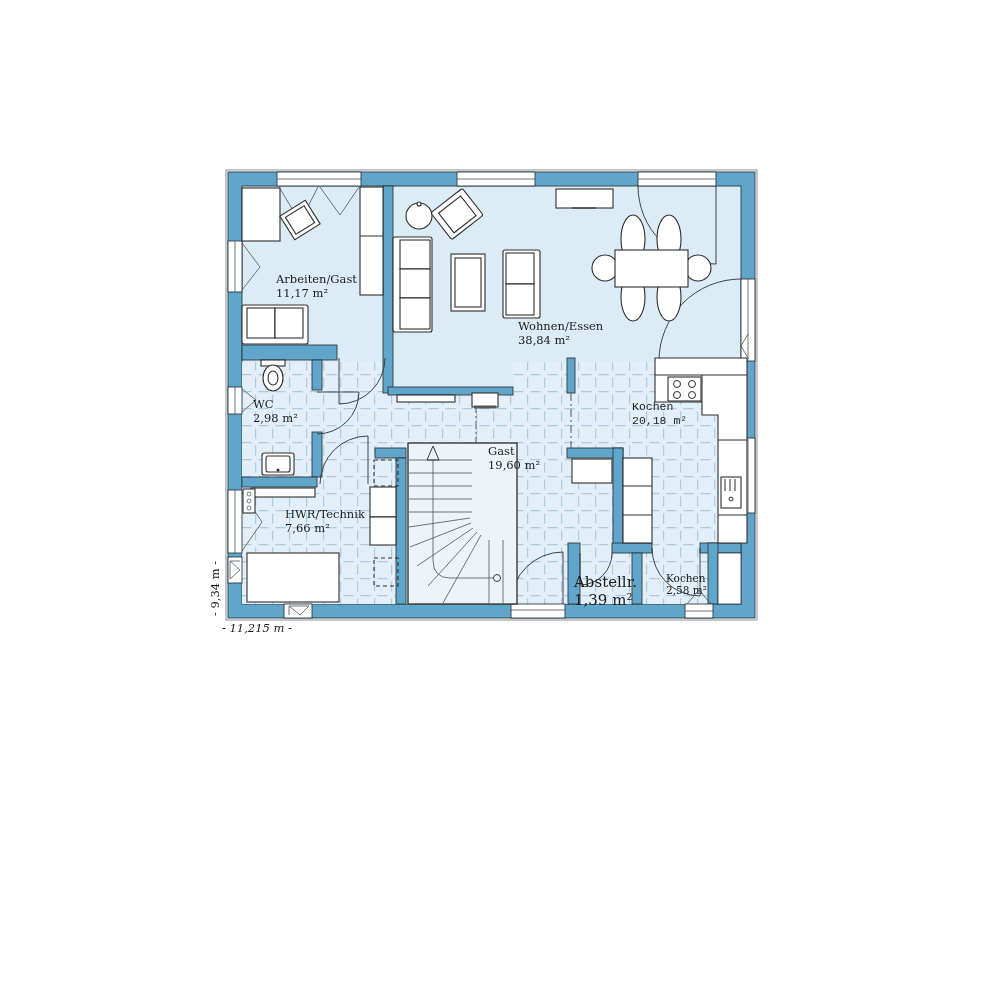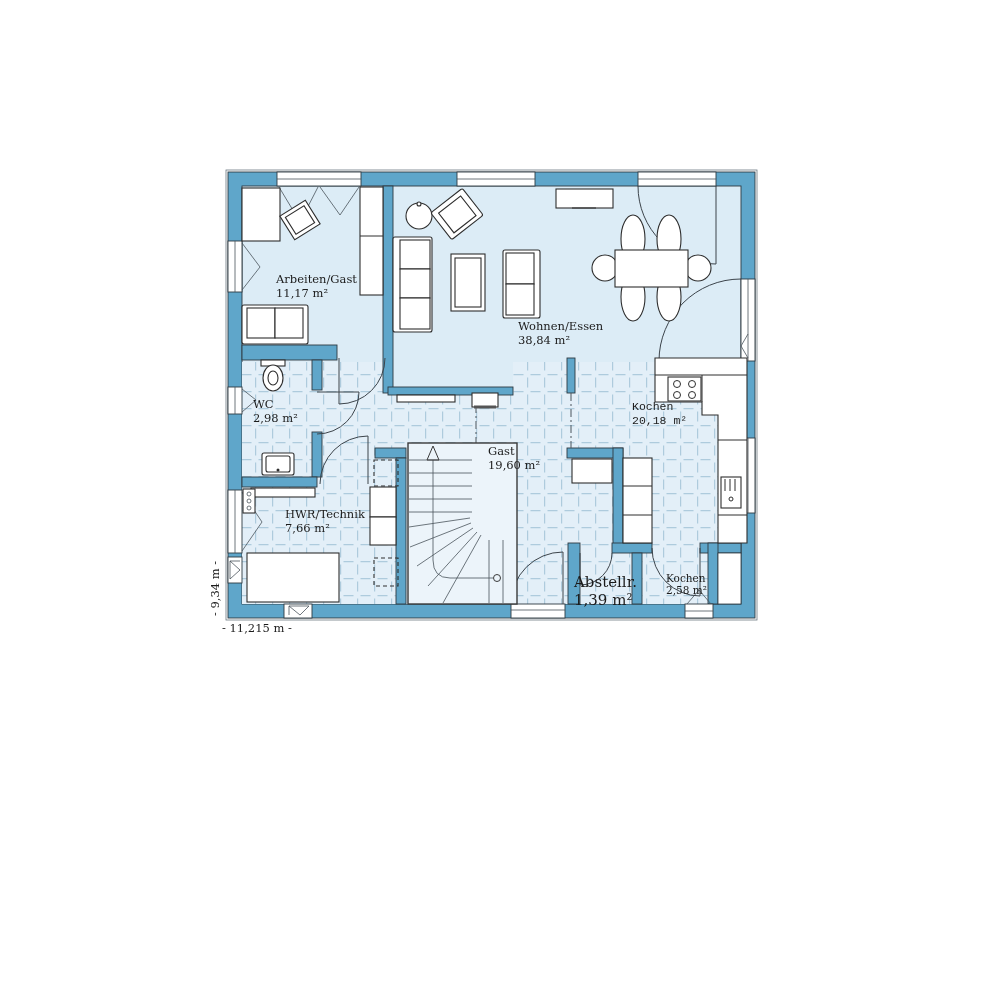--- a/index.html
+++ b/index.html
@@ -327,15 +327,15 @@
 <div class="room-label lbl-small" style="left:574px;top:574px;">
   <span>Abstellr.</span>
   <span class="area">1,39 m²</span>
 </div>
 <div class="room-label lbl-mid" style="left:666px;top:572px;">
   <span>Kochen</span>
   <span class="area">2,58 m²</span>
 </div>
 
 <div class="dim-label dim-v" style="left:208px;top:616px;">- 9,34 m -</div>
-<div class="dim-label" style="left:222px;top:621px;">- 11,215 m -</div>
+<div class="dim-label" style="left:222px;top:621px;font-style:italic;">- 11,215 m -</div>
 
 </div>
 
 </body></html>

